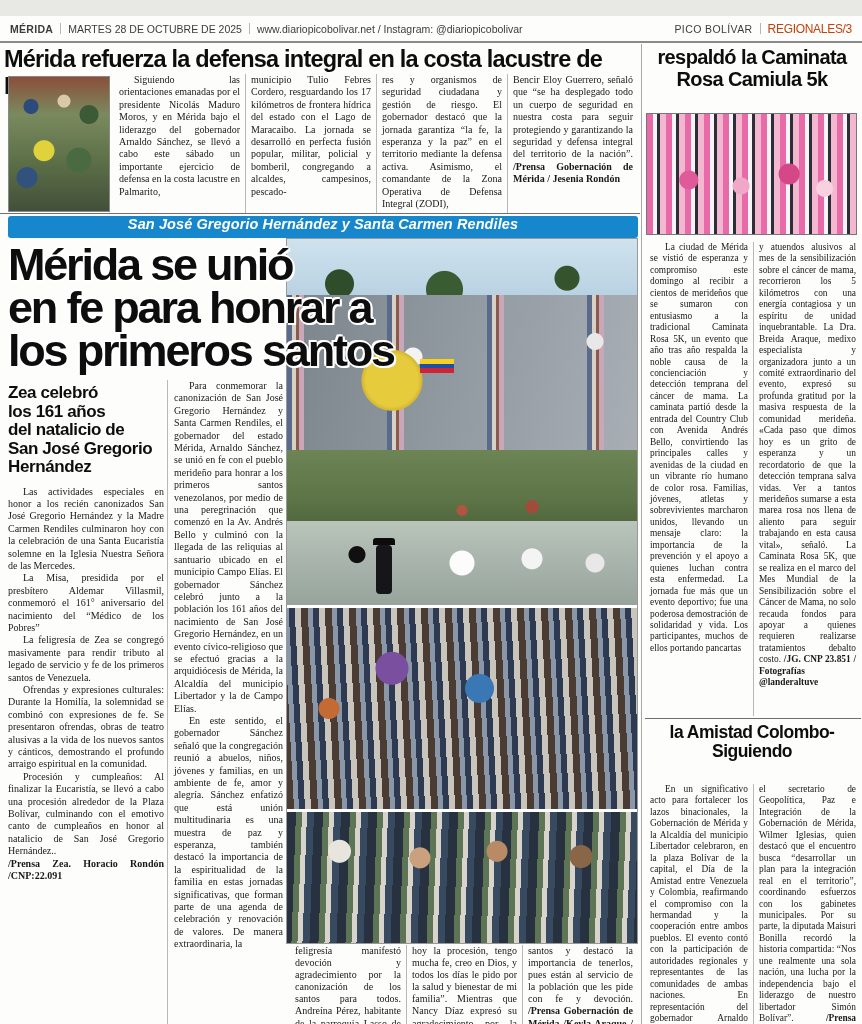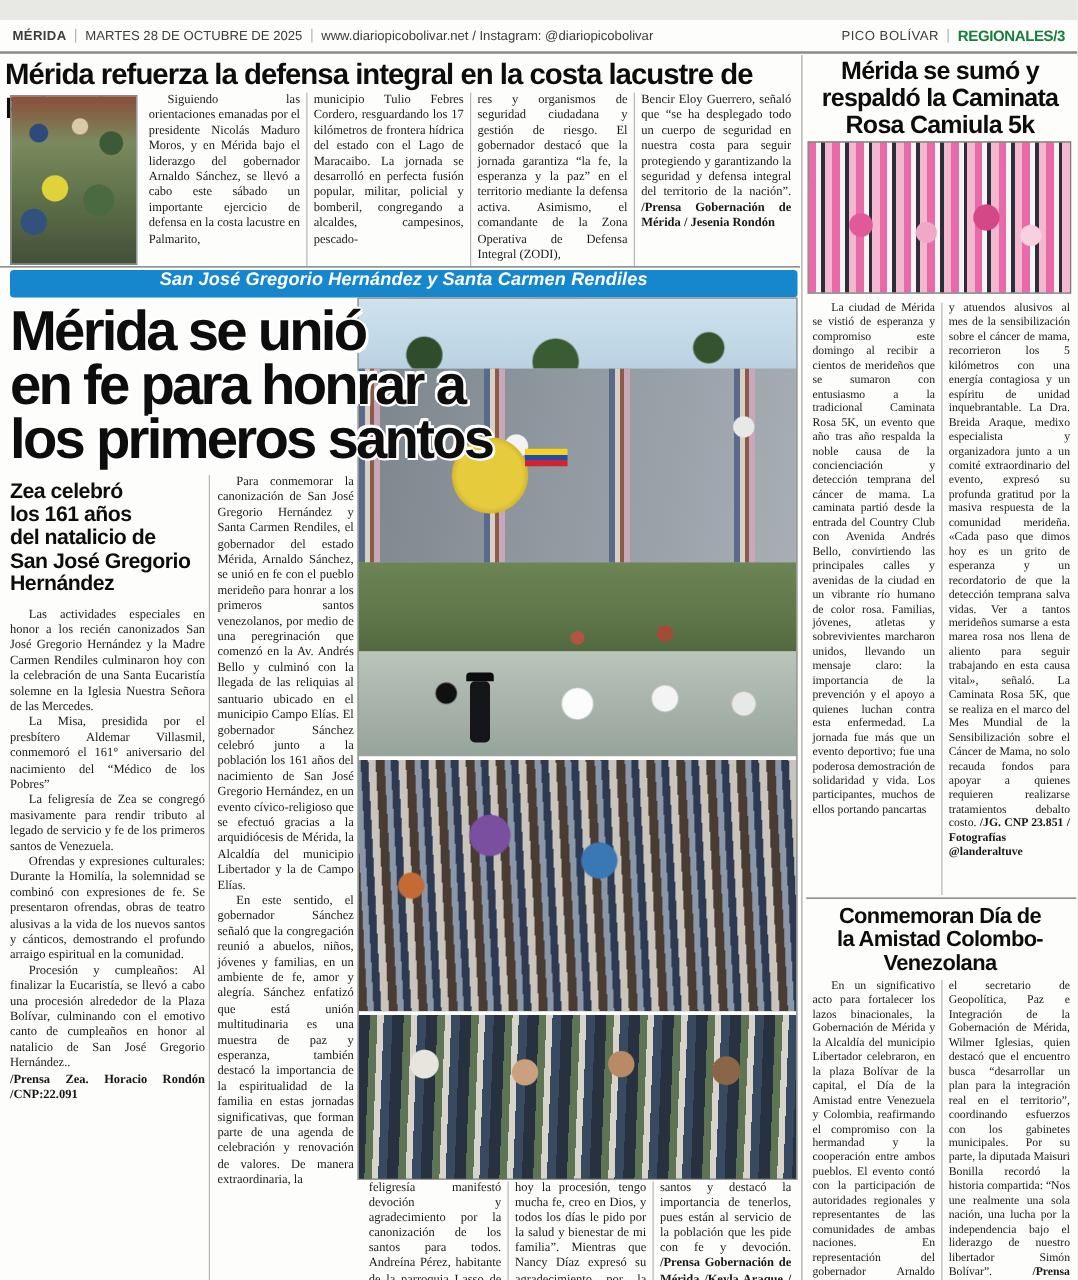--- a/index.html
+++ b/index.html
@@ -9,21 +9,21 @@
 
   
   .masthead { position:absolute; left:0; top:0; width:862px; height:27px;
               border-bottom:2px solid #8a8a8a; display:flex; align-items:center;
               justify-content:space-between; padding:0 10px;
               font-family:"Liberation Sans", sans-serif; font-size:10.5px; color:#3c3c3c; }
   .mh-left, .mh-right { display:flex; align-items:center; gap:7px; }
   .mh-sep { width:1px; height:11px; background:#b5b5b5; }
   .mh-city { font-weight:bold; letter-spacing:0.3px; }
   .mh-brand { letter-spacing:0.4px; }
-  .mh-section { font-weight:700; font-size:12px; letter-spacing:-0.3px; color:#15803d; }
+  .mh-section { font-weight:400; font-size:12px; letter-spacing:-0.3px; color:#c2410c; }
 
   
   .bodytxt { text-align:justify; overflow:hidden; color:#181818; }
   .bodytxt strong { font-weight:bold; }
   .hl-sans { font-family:"Liberation Sans", sans-serif; font-weight:bold; color:#0d0d0d; letter-spacing:-0.6px; }
   .vrule { position:absolute; width:1px; background:#a8a8a8; }
   .hrule { position:absolute; height:0; border-top:1.5px solid #6f6f6f; }
 
   
   .defensa-headline { position:absolute; left:4px; top:30px; width:634px; height:27px;
@@ -213,35 +213,33 @@
     <p class="first">En este sentido, el gobernador Sánchez señaló que la congregación reunió a abuelos, niños, jóvenes y familias, en un ambiente de fe, amor y alegría. Sánchez enfatizó que está unión multitudinaria es una muestra de paz y esperanza, también destacó la importancia de la espiritualidad de la familia en estas jornadas significativas, que forman parte de una agenda de celebración y renovación de valores. De manera extraordinaria, la</p>
   </div>
 
   <div class="bottom-cols">
     <p class="col bodytxt">feligresía manifestó devoción y agradecimiento por la canonización de los santos para todos. Andreína Pérez, habitante de la parroquia Lasso de la Vega, dijo: “Estoy acompañando el día de</p>
     <p class="col bodytxt">hoy la procesión, tengo mucha fe, creo en Dios, y todos los días le pido por la salud y bienestar de mi familia”. Mientras que Nancy Díaz expresó su agradecimiento por la canonización de los</p>
     <p class="col bodytxt"><span>santos y destacó la importancia de tenerlos, pues están al servicio de la población que les pide con fe y devoción.</span> <strong>/Prensa Gobernación de Mérida /Keyla Araque / Fotos: Fernando Moreno</strong></p>
   </div>
 
   <h2 class="caminata-headline hl-sans">
-    <span style="display:block">Mérida se sumó y</span>
     <span style="display:block">respaldó la Caminata</span>
     <span style="display:block">Rosa Camiula 5k</span>
   </h2>
   <div class="caminata-photo"></div>
   <div class="caminata-cols">
     <p class="col bodytxt p-indent">La ciudad de Mérida se vistió de esperanza y compromiso este domingo al recibir a cientos de merideños que se sumaron con entusiasmo a la tradicional Caminata Rosa 5K, un evento que año tras año respalda la noble causa de la concienciación y detección temprana del cáncer de mama. La caminata partió desde la entrada del Country Club con Avenida Andrés Bello, convirtiendo las principales calles y avenidas de la ciudad en un vibrante río humano de color rosa. Familias, jóvenes, atletas y sobrevivientes marcharon unidos, llevando un mensaje claro: la importancia de la prevención y el apoyo a quienes luchan contra esta enfermedad. La jornada fue más que un evento deportivo; fue una poderosa demostración de solidaridad y vida. Los participantes, muchos de ellos portando pancartas</p>
     <p class="col bodytxt"><span>y atuendos alusivos al mes de la sensibilización sobre el cáncer de mama, recorrieron los 5 kilómetros con una energía contagiosa y un espíritu de unidad inquebrantable. La Dra. Breida Araque, medixo especialista y organizadora junto a un comité extraordinario del evento, expresó su profunda gratitud por la masiva respuesta de la comunidad merideña. «Cada paso que dimos hoy es un grito de esperanza y un recordatorio de que la detección temprana salva vidas. Ver a tantos merideños sumarse a esta marea rosa nos llena de aliento para seguir trabajando en esta causa vital», señaló. La Caminata Rosa 5K, que se realiza en el marco del Mes Mundial de la Sensibilización sobre el Cáncer de Mama, no solo recauda fondos para apoyar a quienes requieren realizarse tratamientos debalto costo.</span> <strong>/JG. CNP 23.851 / Fotografías @landeraltuve</strong></p>
   </div>
 
   <div class="hrule" style="left:645px; top:702px; width:216px;"></div>
 
   <h2 class="amistad-headline hl-sans">
-    <span style="display:block">Conmemoran Día de</span>
     <span style="display:block">la Amistad Colombo-</span>
-    <span style="display:block">Venezolana</span>
+    <span style="display:block">Siguiendo</span>
   </h2>
   <div class="amistad-cols">
     <p class="col bodytxt p-indent">En un significativo acto para fortalecer los lazos binacionales, la Gobernación de Mérida y la Alcaldía del municipio Libertador celebraron, en la plaza Bolívar de la capital, el Día de la Amistad entre Venezuela y Colombia, reafirmando el compromiso con la hermandad y la cooperación entre ambos pueblos. El evento contó con la participación de autoridades regionales y representantes de las comunidades de ambas naciones. En representación del gobernador Arnaldo Sánchez, estuvo</p>
     <p class="col bodytxt"><span>el secretario de Geopolítica, Paz e Integración de la Gobernación de Mérida, Wilmer Iglesias, quien destacó que el encuentro busca “desarrollar un plan para la integración real en el territorio”, coordinando esfuerzos con los gabinetes municipales. Por su parte, la diputada Maisuri Bonilla recordó la historia compartida: “Nos une realmente una sola nación, una lucha por la independencia bajo el liderazgo de nuestro libertador Simón Bolívar”.</span> <strong>/Prensa Gobernación de Mérida /Jesenia Rondón</strong></p>
   </div>
 
 </div>
 
 </body></html>

